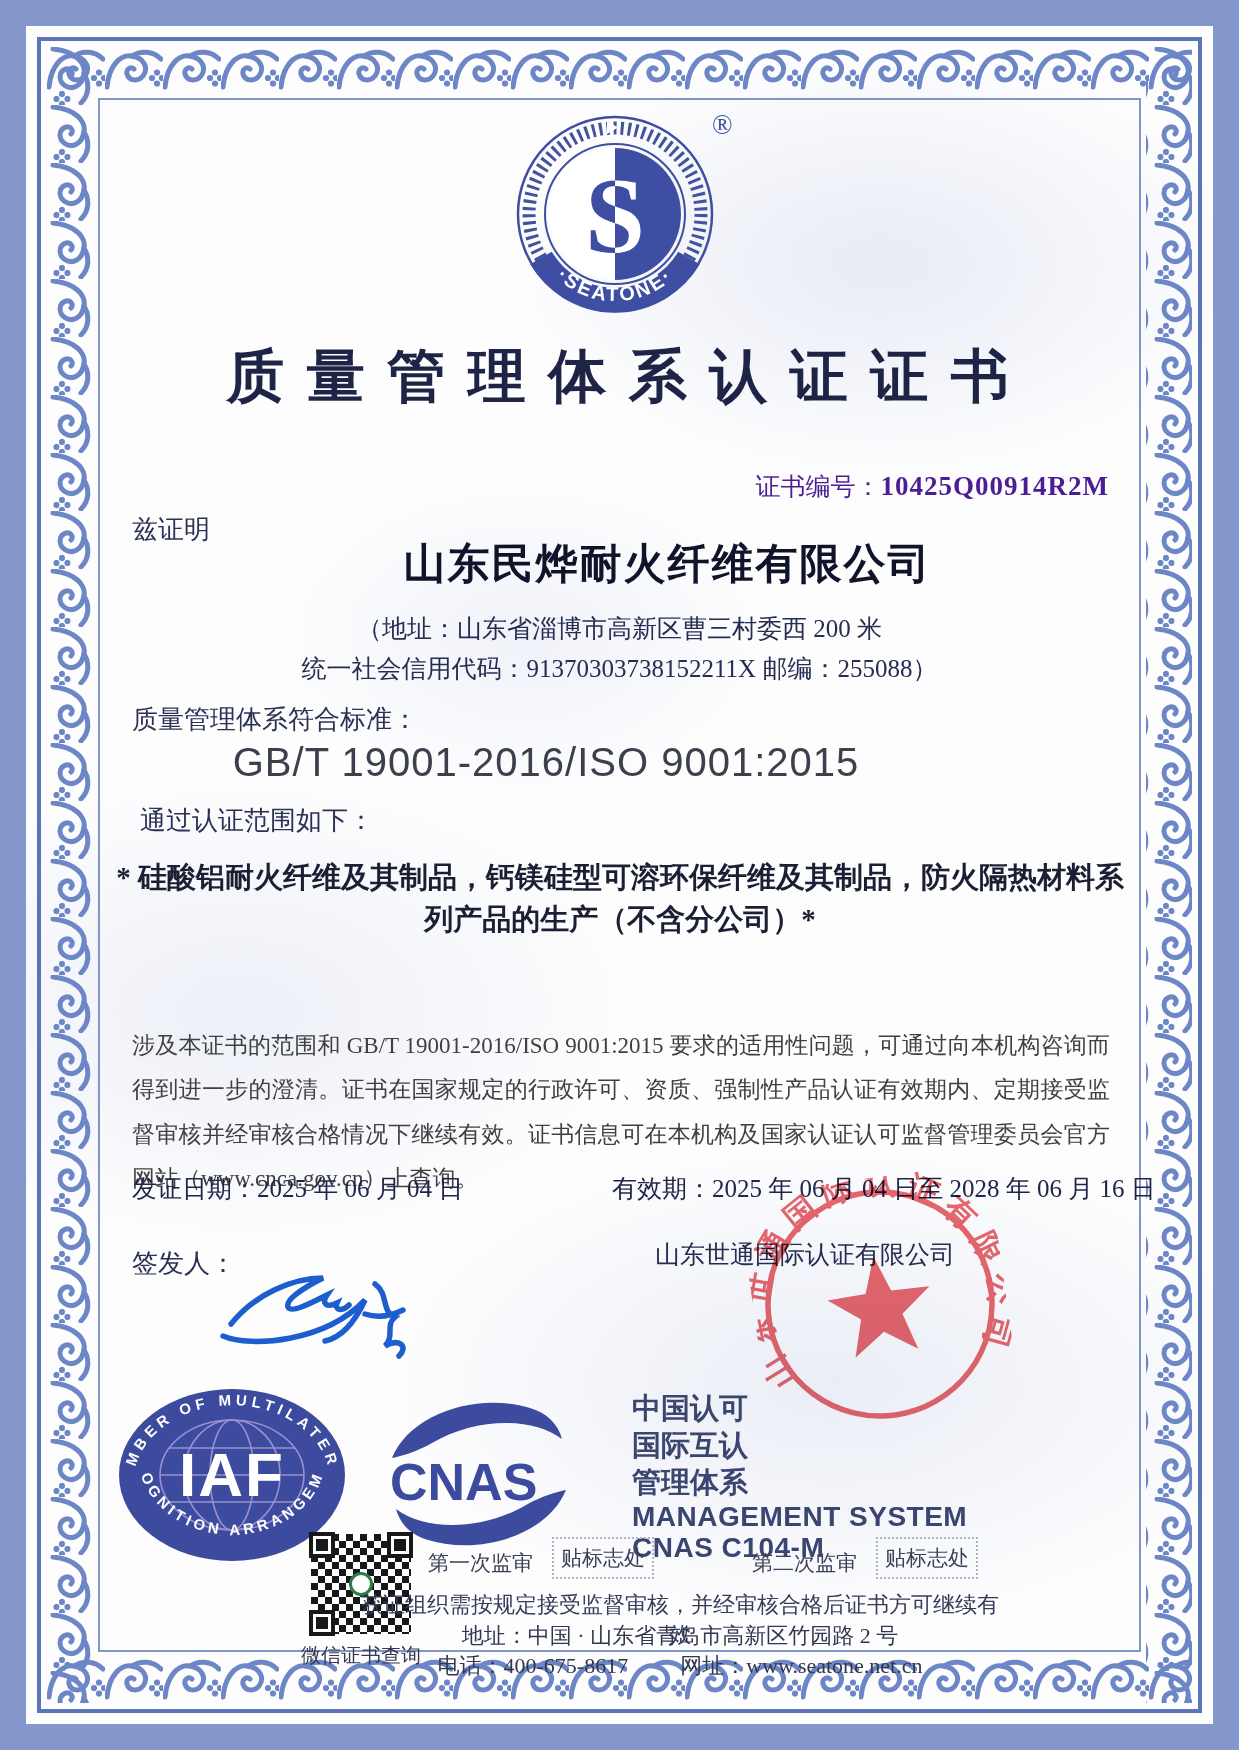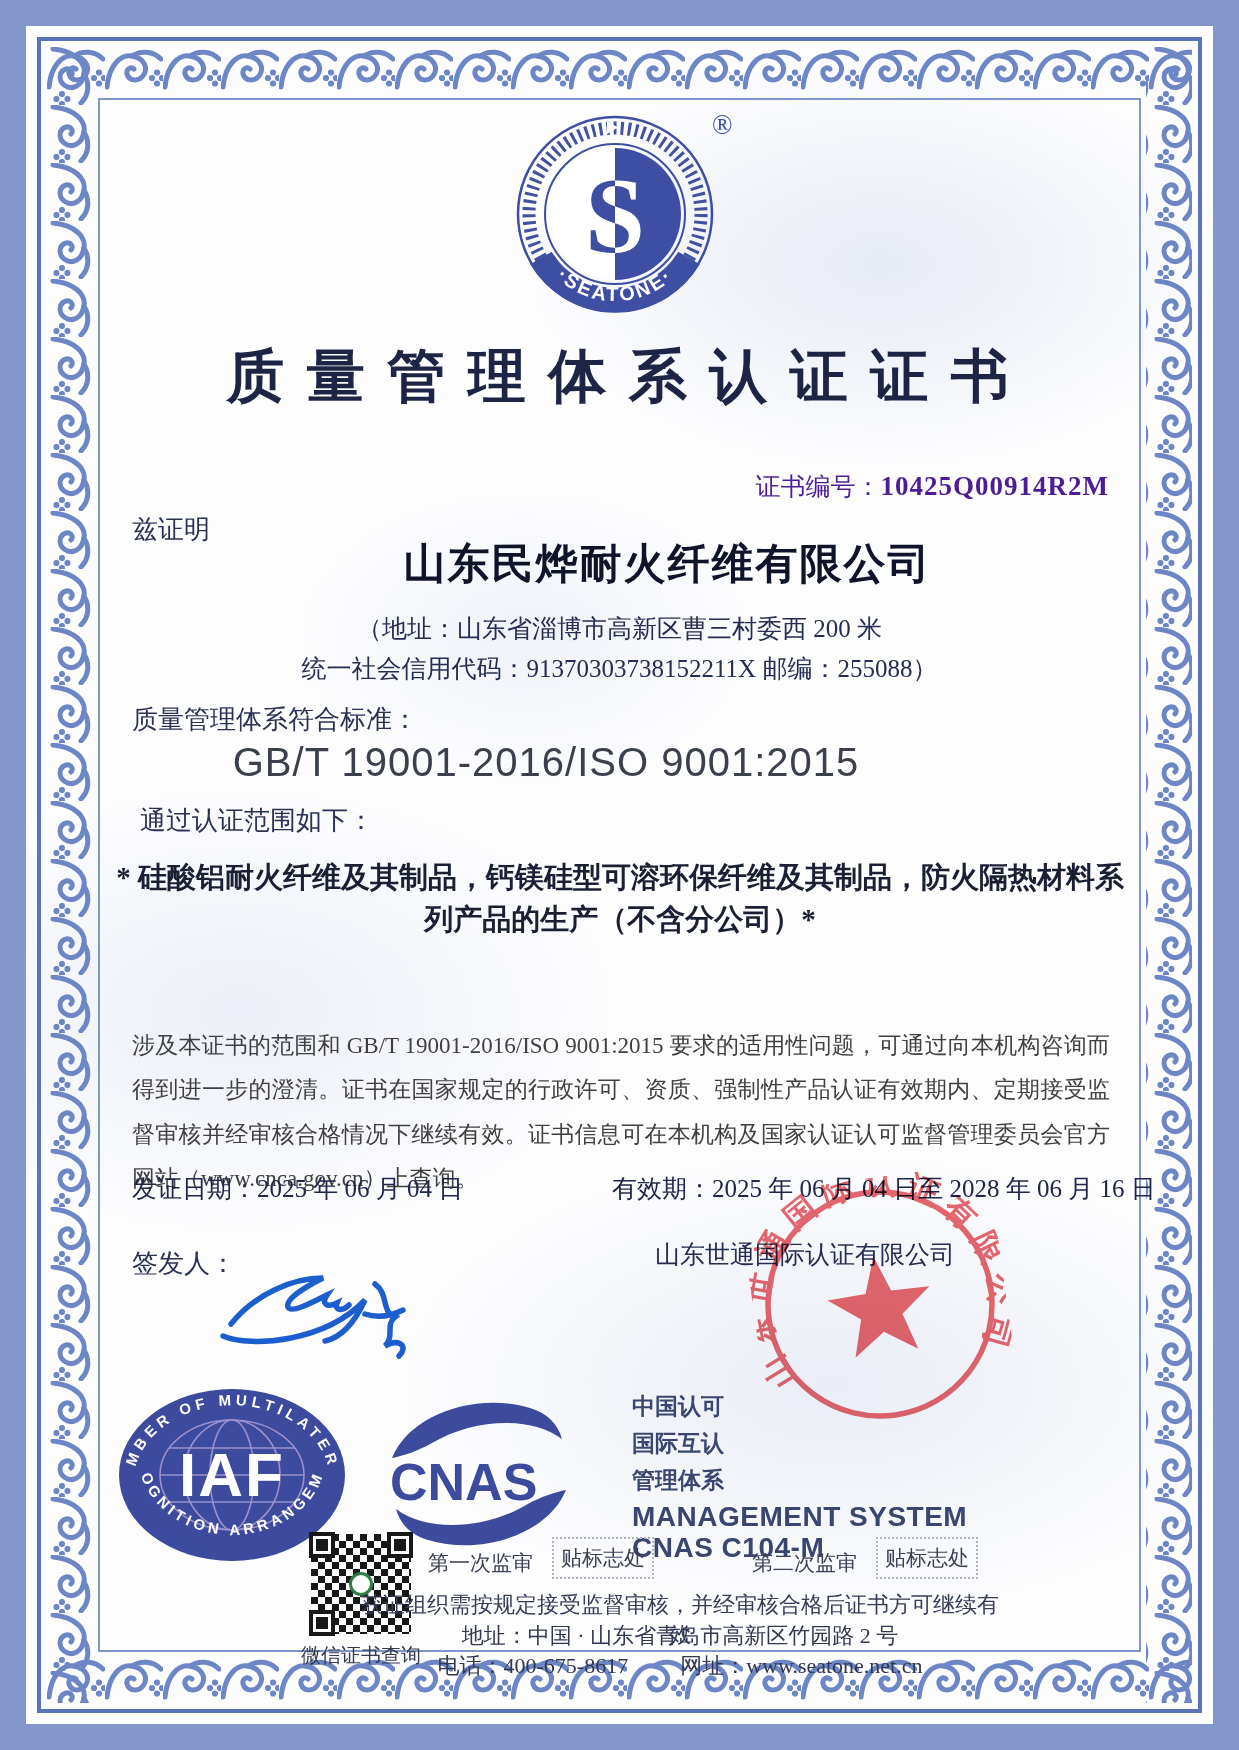--- a/index.html
+++ b/index.html
@@ -62,21 +62,21 @@
 
   .stamp-svg {
     left:754px; top:1178px; transform:rotate(-8deg);
     opacity:.82; mix-blend-mode:multiply;
   }
 
   .iaf-svg { left:116px; top:1386px; }
   .cnas-svg { left:384px; top:1398px; }
 
   .accred-block { left:632px; top:1390px; font-family:"Liberation Sans","DejaVu Sans",sans-serif; color:#3a4570; }
-  .accred-block .cjk { font-size:23px; font-weight:bold; line-height:37px;font-family:Liberation Mono, monospace; }
+  .accred-block .cjk { font-size:29px; font-weight:bold; line-height:37px; }
   .accred-block .en  { font-size:28px; font-weight:bold; line-height:31px; letter-spacing:.5px; }
 
   
   .qr-wrap { left:296px; top:1532px; width:130px; text-align:center; }
   .qr { position:relative; margin:0 auto; width:104px; height:104px; background:#fff; }
   .qr-checker {
     position:absolute; inset:2px;
     background:
       conic-gradient(#17181a 0 90deg, transparent 90deg 180deg, #17181a 180deg 270deg, transparent 270deg) 0 0/14px 14px;
   }

